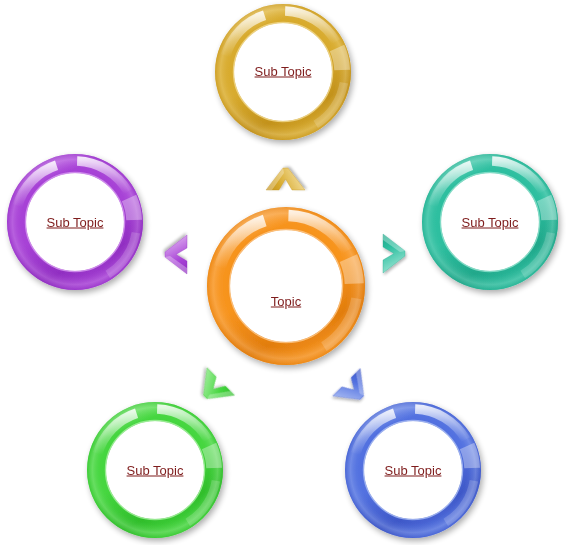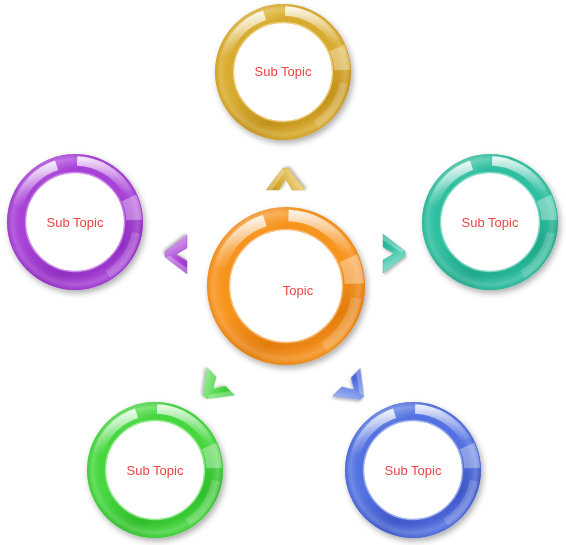--- a/index.html
+++ b/index.html
@@ -9,24 +9,25 @@
     font-family:"Liberation Sans", sans-serif;
     overflow:hidden;
     position:relative;
   }
   #stage{position:absolute;left:0;top:0;width:566px;height:545px;}
   #stage svg{position:absolute;left:0;top:0;}
   .node-label{
     position:absolute;
     transform:translate(-50%,-50%);
     font-family:"Liberation Sans", sans-serif;
-    color:#ef4444;
+    color:#7f1d1d;
     white-space:nowrap;
     text-align:center;
     pointer-events:none;
+    text-decoration:underline;
   }
   .label-center{font-size:13px;}
   .label-sub{font-size:13px;}
 </style>
 </head>
 <body>
 
 <div id="stage">
     <svg width="566" height="545" viewBox="0 0 566 545">
       <defs>
@@ -260,19 +261,19 @@
         <path d="M345,470a68,68 0 1,0 136,0a68,68 0 1,0 -136,0ZM364,470a49,49 0 1,1 98,0a49,49 0 1,1 -98,0Z" fill-rule="evenodd" fill="url(#g10a)"></path>
         <path d="M345,470a68,68 0 1,0 136,0a68,68 0 1,0 -136,0ZM364,470a49,49 0 1,1 98,0a49,49 0 1,1 -98,0Z" fill-rule="evenodd" fill="url(#g10b)"></path>
         <path d="M350.92,452.20 A64.58,64.58 0 0,1 393.04,408.58 L396.10,417.98 A54.7,54.7 0 0,0 360.42,454.92 Z" fill="url(#g10c)"></path>
         <path d="M415.29,404.32 A65.72,65.72 0 0,1 469.92,437.14 L461.69,441.89 A56.22,56.22 0 0,0 414.96,413.81 Z" fill="url(#g10c)"></path>
         <path d="M474.25,442.73 A67.05,67.05 0 0,1 480.01,467.66 L464.25,468.21 A51.28,51.28 0 0,0 459.85,449.14 Z" fill="#ffffff" fill-opacity="0.34"></path>
         <path d="M478.10,481.48 A66.1,66.1 0 0,1 448.03,526.06 L443.50,518.81 A57.55,57.55 0 0,0 469.68,479.99 Z" fill="#ffffff" fill-opacity="0.17"></path>
         <circle cx="413" cy="470" r="49" fill="#ffffff"></circle>
         <circle cx="413" cy="470" r="49.5" fill="none" stroke="#a7baf2" stroke-opacity="0.85" stroke-width="1.4"></circle>
       </g>
     </svg>
-    <div class="node-label label-center" style="left: 286px; top: 290px; margin-left: 12px;">Topic</div>
+    <div class="node-label label-center" style="left: 286px; top: 301px;">Topic</div>
     <div class="node-label label-sub" style="left: 283px; top: 71px;">Sub Topic</div>
     <div class="node-label label-sub" style="left: 75px; top: 222px;">Sub Topic</div>
     <div class="node-label label-sub" style="left: 490px; top: 222px;">Sub Topic</div>
     <div class="node-label label-sub" style="left: 155px; top: 470px;">Sub Topic</div>
     <div class="node-label label-sub" style="left: 413px; top: 470px;">Sub Topic</div>
   </div>
 
 </body></html>

